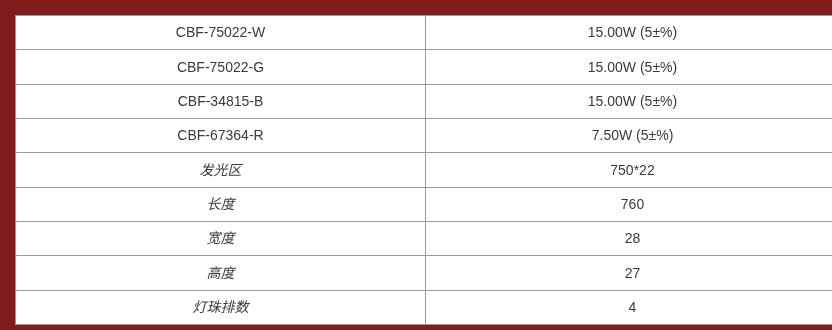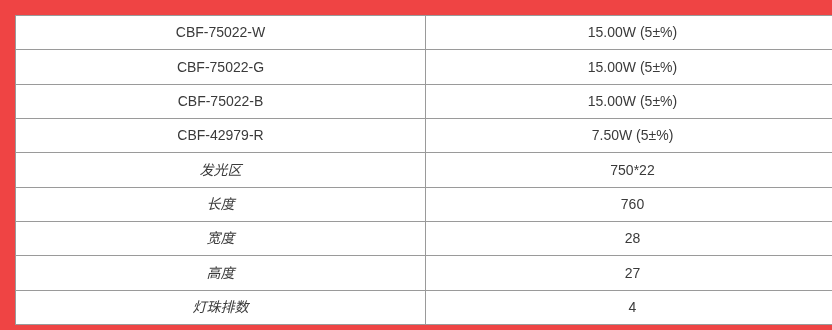--- a/index.html
+++ b/index.html
@@ -13,21 +13,21 @@
     height: 330px;
     overflow: hidden;
     font-family: "Liberation Sans", "DejaVu Sans", sans-serif;
     -webkit-font-smoothing: antialiased;
   }
 
   .page {
     position: relative;
     width: 832px;
     height: 330px;
-    background: #ef4444;
+    background: #7f1d1d;
     box-sizing: border-box;
   }
 
   .spec-table-wrap {
     position: absolute;
     left: 15px;
     top: 15px;
     width: 800px;
     height: 300px;
   }
@@ -77,25 +77,25 @@
       <tbody>
           <tr>
             <td class="col-label">CBF-75022-W</td>
             <td class="col-value">15.00W (5±%)</td>
           </tr>
           <tr>
             <td class="col-label">CBF-75022-G</td>
             <td class="col-value">15.00W (5±%)</td>
           </tr>
           <tr>
-            <td class="col-label">CBF-75022-B</td>
+            <td class="col-label">CBF-34815-B</td>
             <td class="col-value">15.00W (5±%)</td>
           </tr>
           <tr>
-            <td class="col-label">CBF-42979-R</td>
+            <td class="col-label">CBF-67364-R</td>
             <td class="col-value">7.50W (5±%)</td>
           </tr>
           <tr>
             <td class="col-label cjk">发光区</td>
             <td class="col-value">750*22</td>
           </tr>
           <tr>
             <td class="col-label cjk">长度</td>
             <td class="col-value">760</td>
           </tr>

